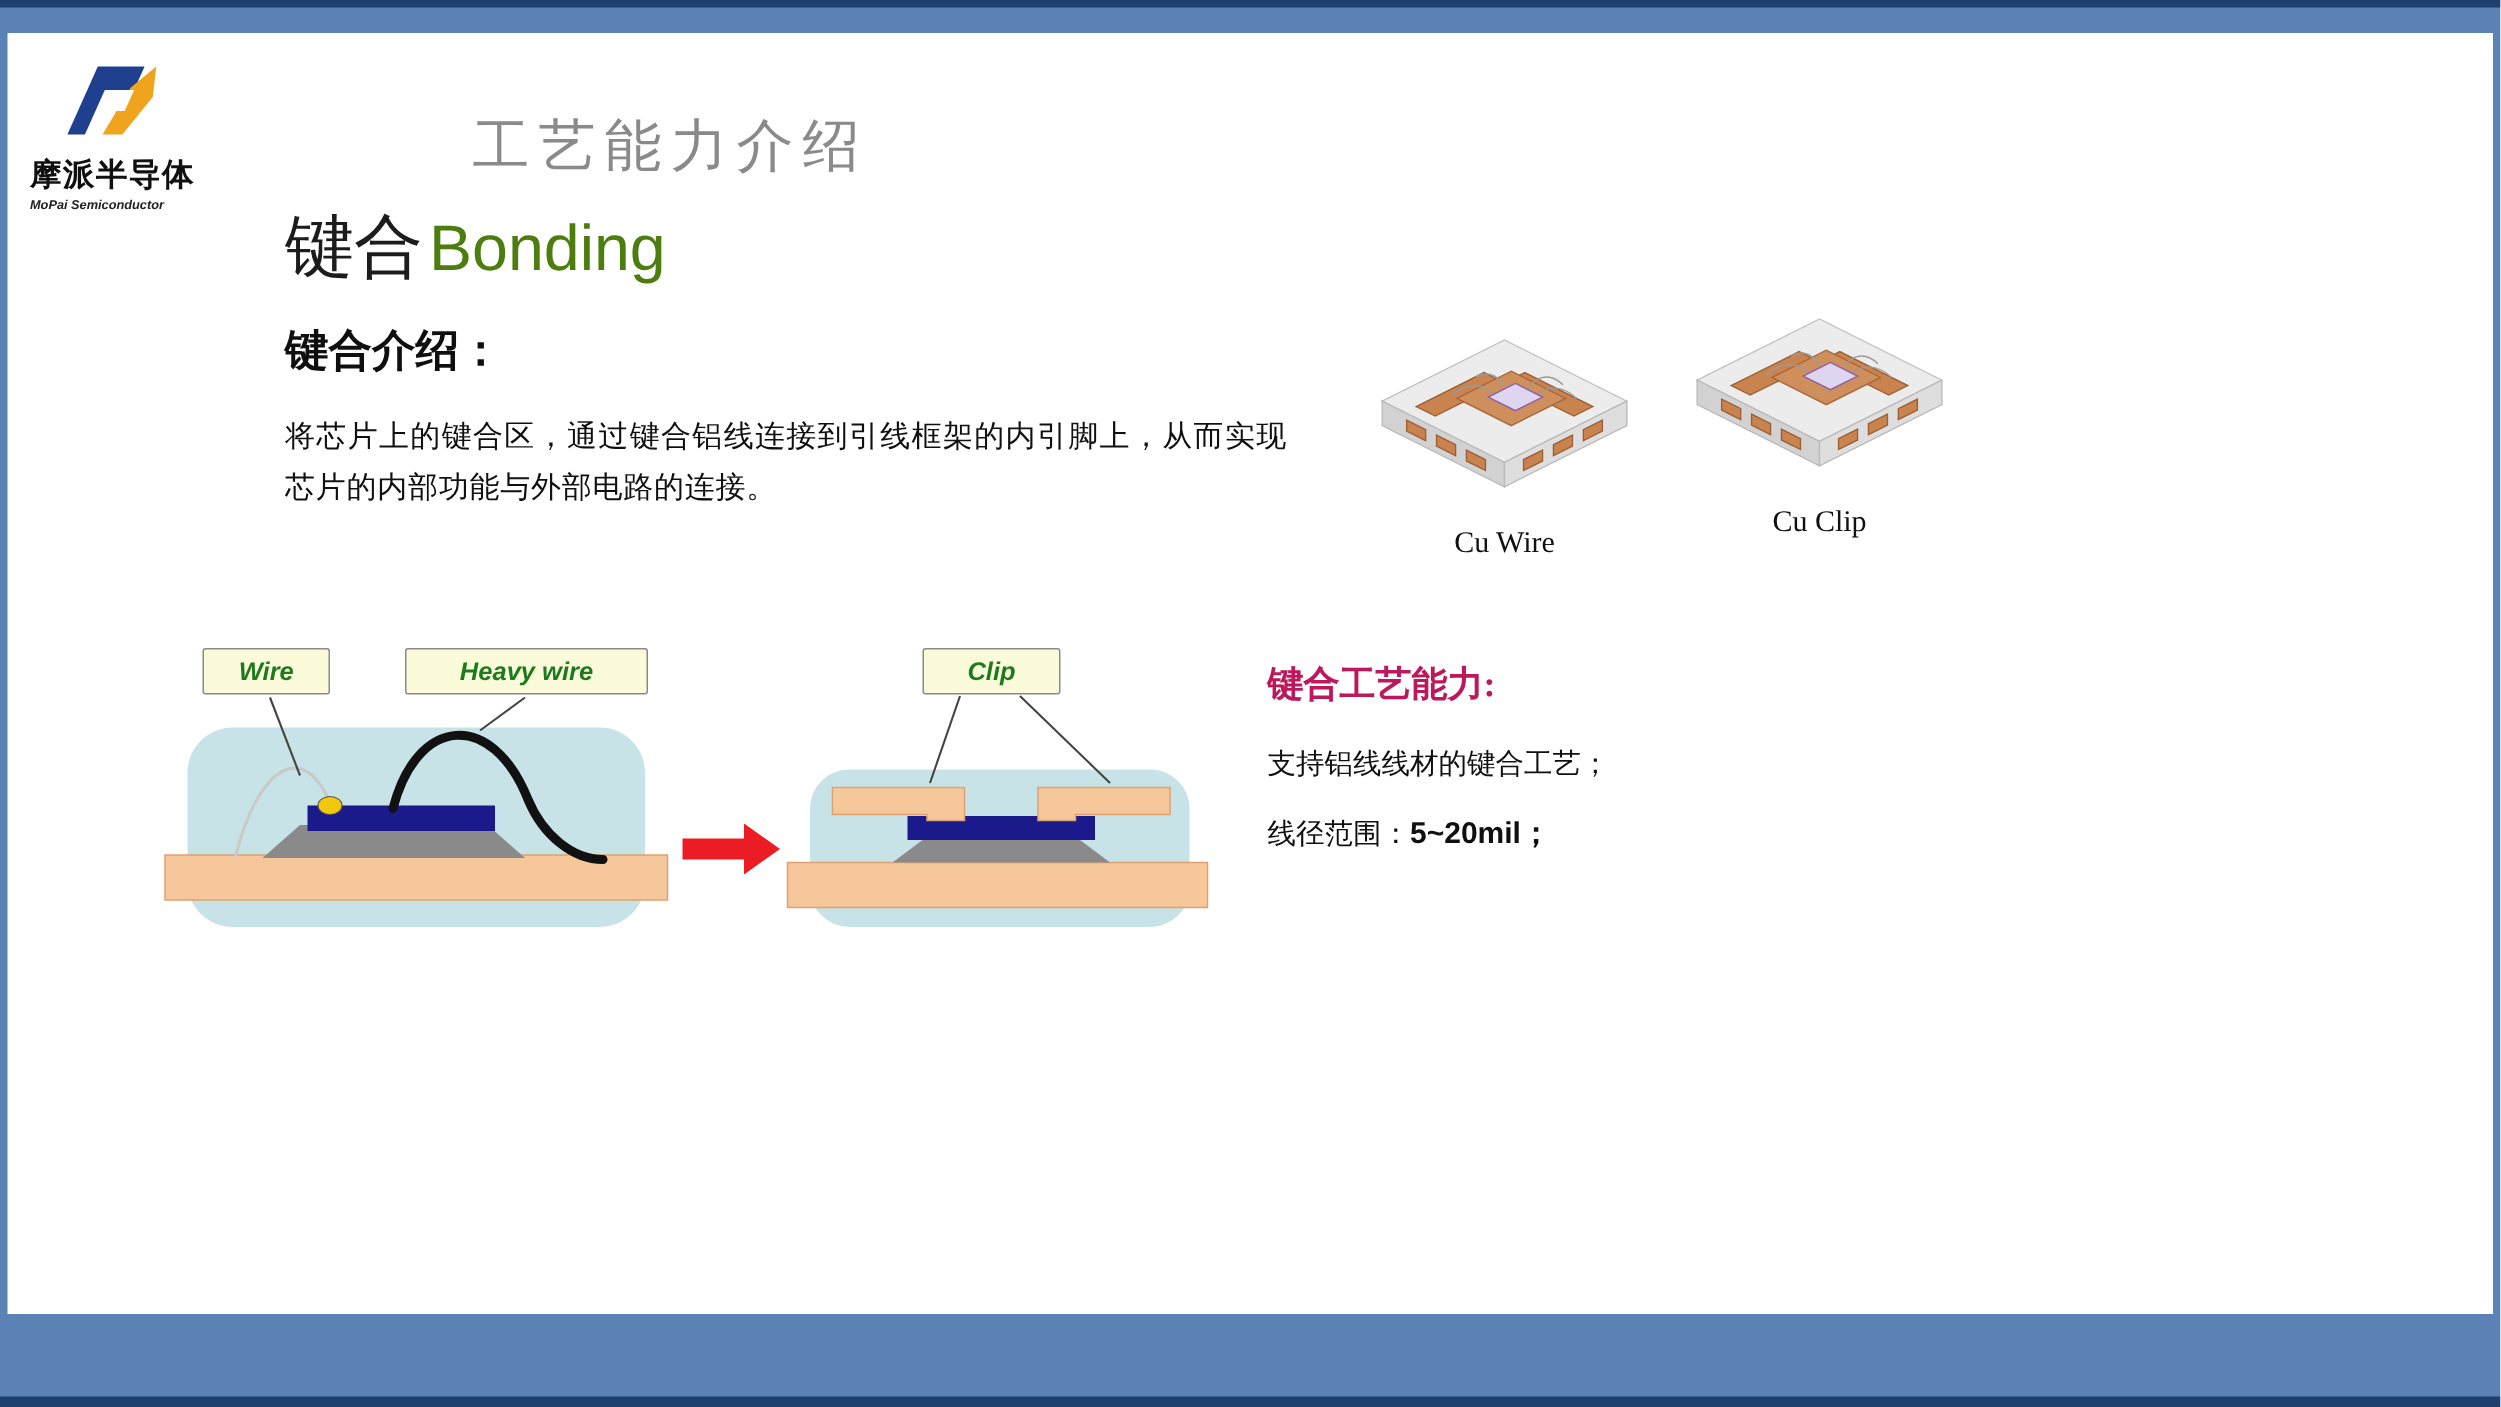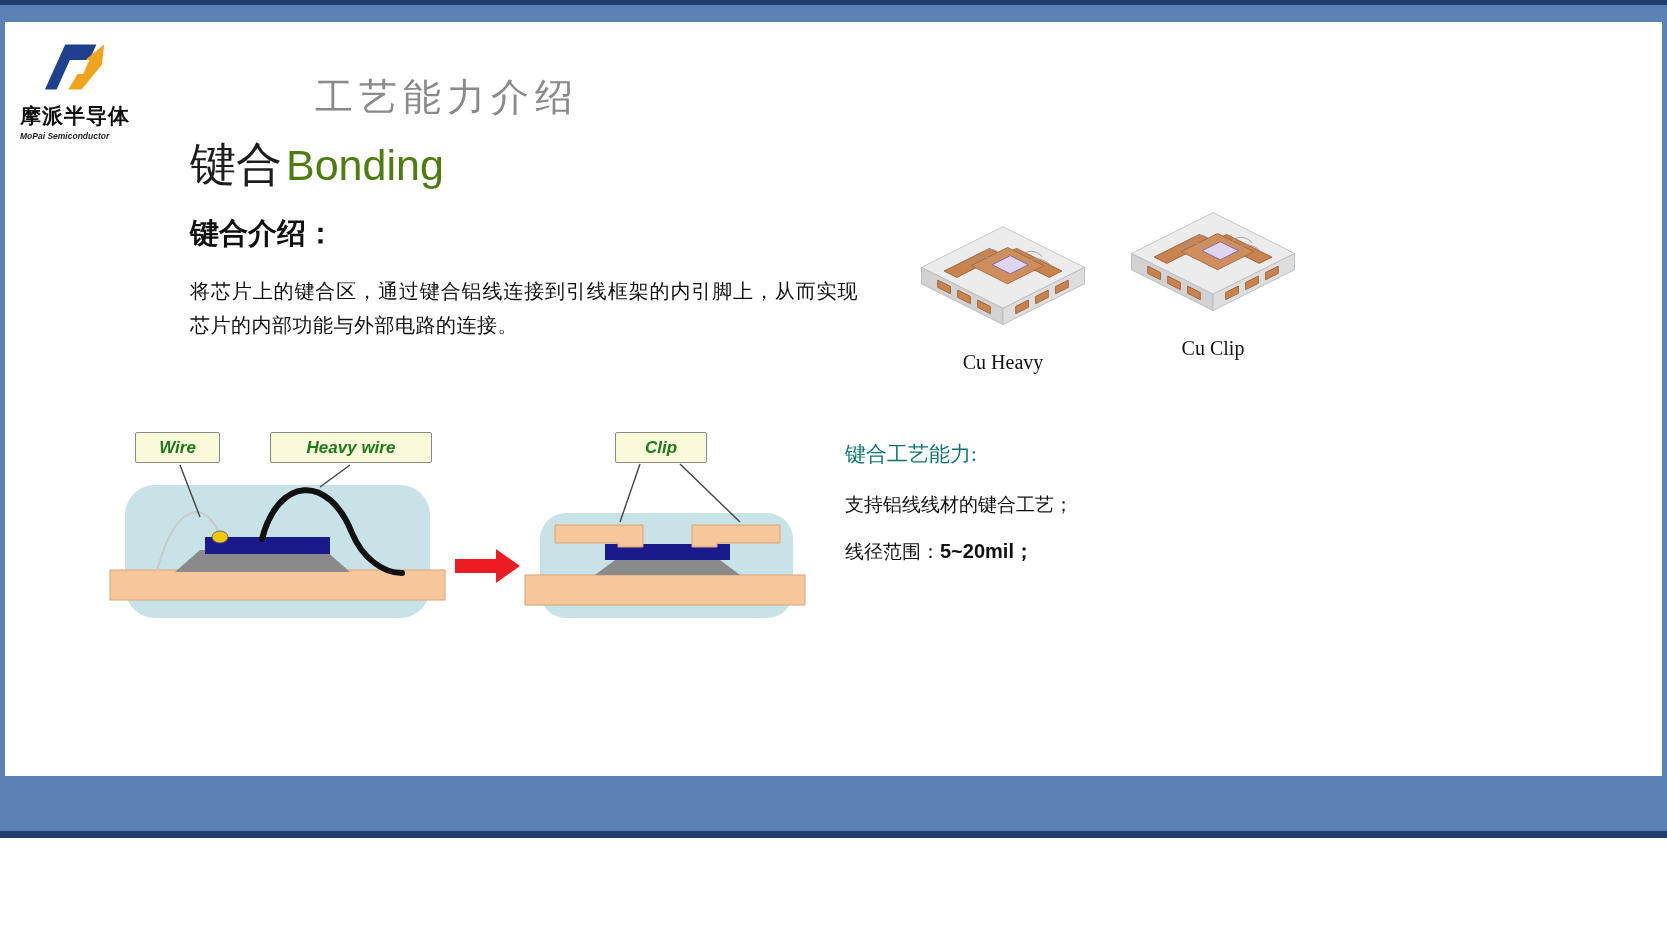--- a/index.html
+++ b/index.html
@@ -3,21 +3,21 @@
 <meta charset="utf-8">
 <style>
   :root{
     --frame_blue:#5a82b5; --frame_dark:#1f3f6e; --title_gray:#8a8a8a;
     --package_body:#c8e3e7; --leadframe:#f6c79b; --leadframe_edge:#dca372;
     --chip_navy:#1a1a8c; --diepad_gray:#8a8a8a; --label_bg:#fbfbda;
     --label_green:#1e7a1e; --arrow_red:#ec1c24; --copper:#c9834f;
   }
   *{box-sizing:border-box; margin:0; padding:0;}
   body{background:#fff; font-family:"Liberation Serif", serif;}
-  .slide{position:relative; width:1667px; height:838px; background:var(--frame_blue); overflow:hidden;}
+  .slide{position:relative; width:1667px; height:938px; background:var(--frame_blue); overflow:hidden;}
   .edge-top{position:absolute; left:0; top:0; width:100%; height:5px; background:var(--frame_dark); z-index:5;}
   .edge-bottom{position:absolute; left:0; bottom:0; width:100%; height:7px; background:var(--frame_dark); z-index:5;}
   .content{position:absolute; left:5px; right:5px; top:22px; bottom:62px; background:#fff;}
 
   
   .logo{position:absolute; left:15px; top:12px; width:130px; text-align:left;}
   .logo-mark{display:block; width:78px; height:66px; margin-left:14px;}
   .logo-cn{font-family:"Liberation Sans", sans-serif; font-weight:900; font-size:21px; color:#101010; letter-spacing:1px; margin-top:2px;}
   .logo-en{font-family:"Liberation Sans", sans-serif; font-style:italic; font-weight:700; font-size:8.5px; color:#222; margin-top:1px;}
 
@@ -38,21 +38,21 @@
   .p-top{fill:#ececec; stroke:#c2c2c2; stroke-width:1;}
   .p-left{fill:#d2d2d2; stroke:#bbb; stroke-width:1;}
   .p-right{fill:#dedede; stroke:#bbb; stroke-width:1;}
   .p-cu{fill:var(--copper); stroke:#9c5f33; stroke-width:1;}
   .p-plate{fill:#cf8f5d; stroke:#a8663a; stroke-width:1;}
   .p-die{fill:#ded6f0; stroke:#8b5ca8; stroke-width:1;}
   .p-wire{stroke:#9a9a9a; stroke-width:1; fill:none;}
 
   
   .capability{position:absolute; left:840px; top:418px; width:520px;}
-  .capability h3{font-size:21px; font-weight:400; color:#0f766e;}
+  .capability h3{font-size:24px; font-weight:700; color:#be185d;}
   .capability p{font-size:19px; color:#101010; margin-top:24px;}
   .capability p + p{margin-top:20px;}
   .mil{font-family:"Liberation Sans", sans-serif; font-weight:700; font-size:20px;}
 
   
   .diagram{position:absolute; left:95px; top:403px; width:725px; height:218px;}
   .diagram svg{position:absolute; left:0; top:0; width:725px; height:218px;}
   .tag{position:absolute; background:var(--label_bg); border:1.5px solid #8a8a8a; border-radius:2px;
        display:flex; align-items:center; justify-content:center;
        font-family:"Liberation Sans", sans-serif; font-weight:700; font-style:italic;
@@ -113,21 +113,21 @@
             <path class="p-wire" d="M105,60 C100,50 92,48 84,52"></path>
             <path class="p-wire" d="M123,60 C130,50 140,50 148,58"></path>
             <path class="p-wire" d="M129,64 C140,58 150,60 158,68"></path>
           </symbol>
         </defs>
       </svg>
       <div class="pkg">
         <svg>
             <use href="#pkg3d"></use>
           </svg>
-        <div class="pkg-label">Cu Heavy</div>
+        <div class="pkg-label">Cu Wire</div>
       </div>
       <div class="pkg">
         <svg>
             <use href="#pkg3d"></use>
           </svg>
         <div class="pkg-label">Cu Clip</div>
       </div>
     </div>
 
     <div class="capability">

